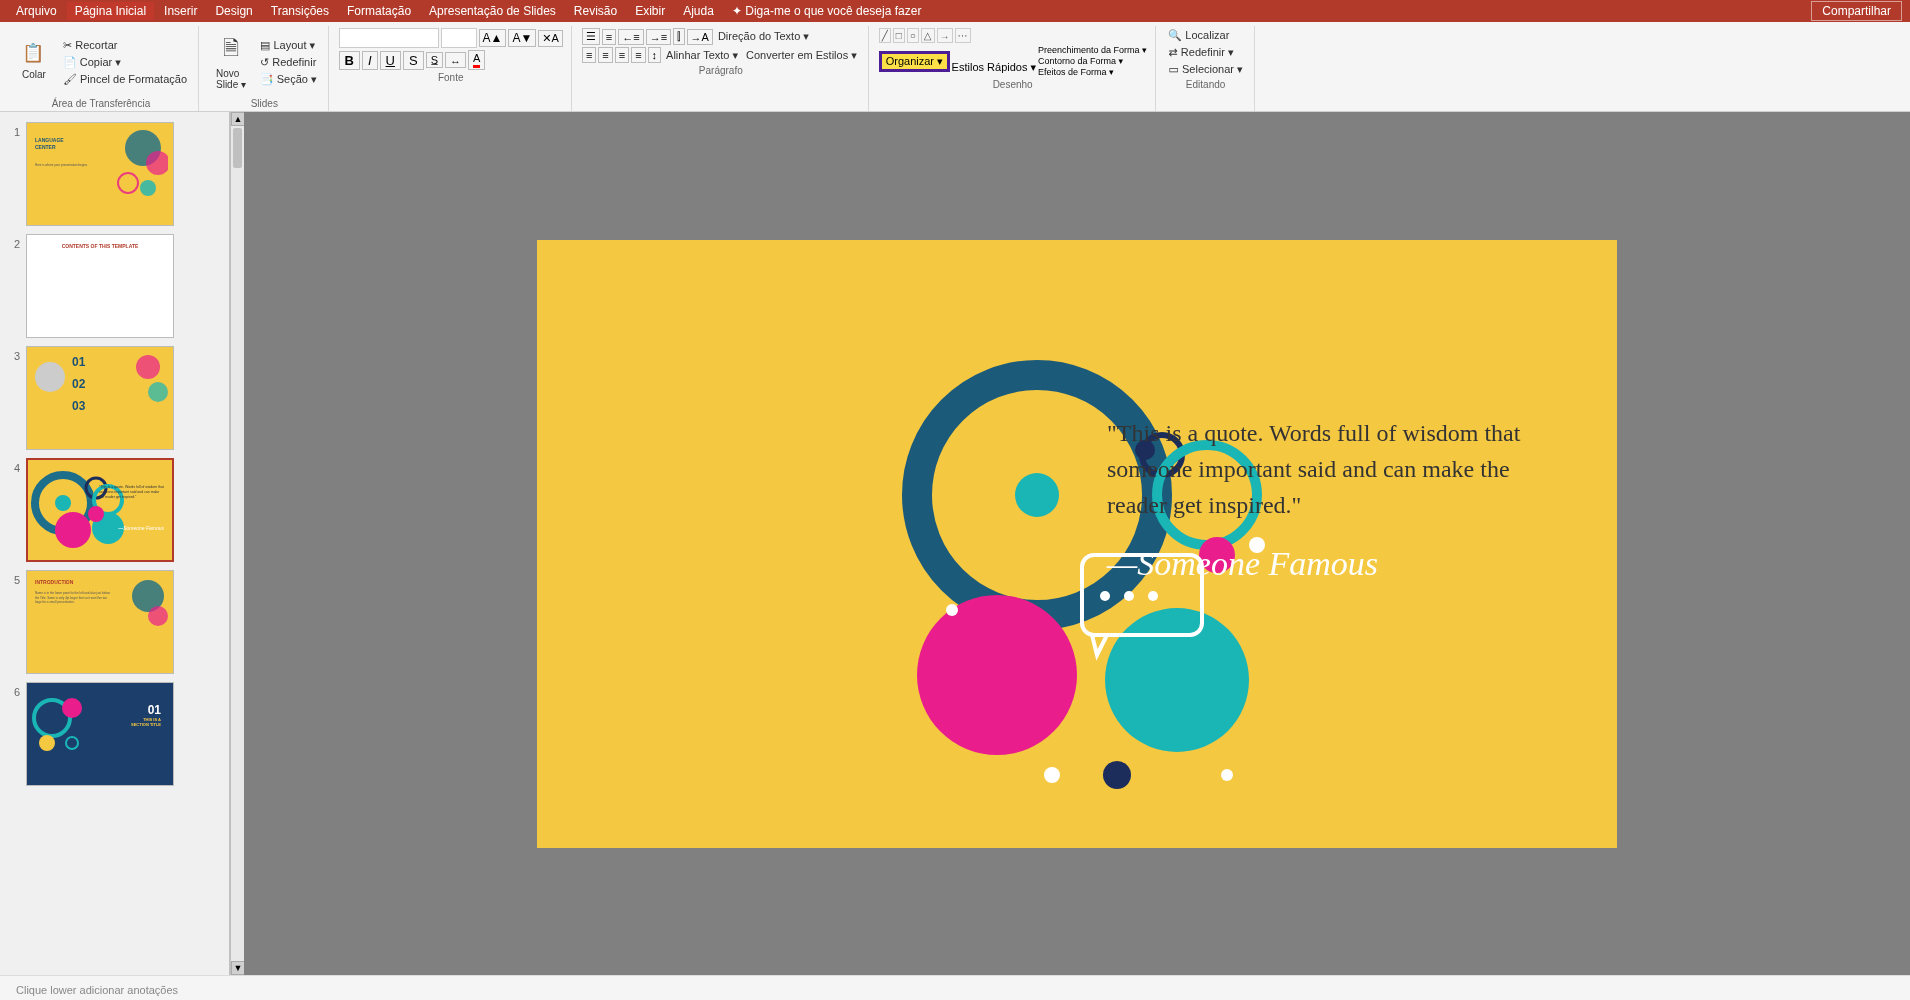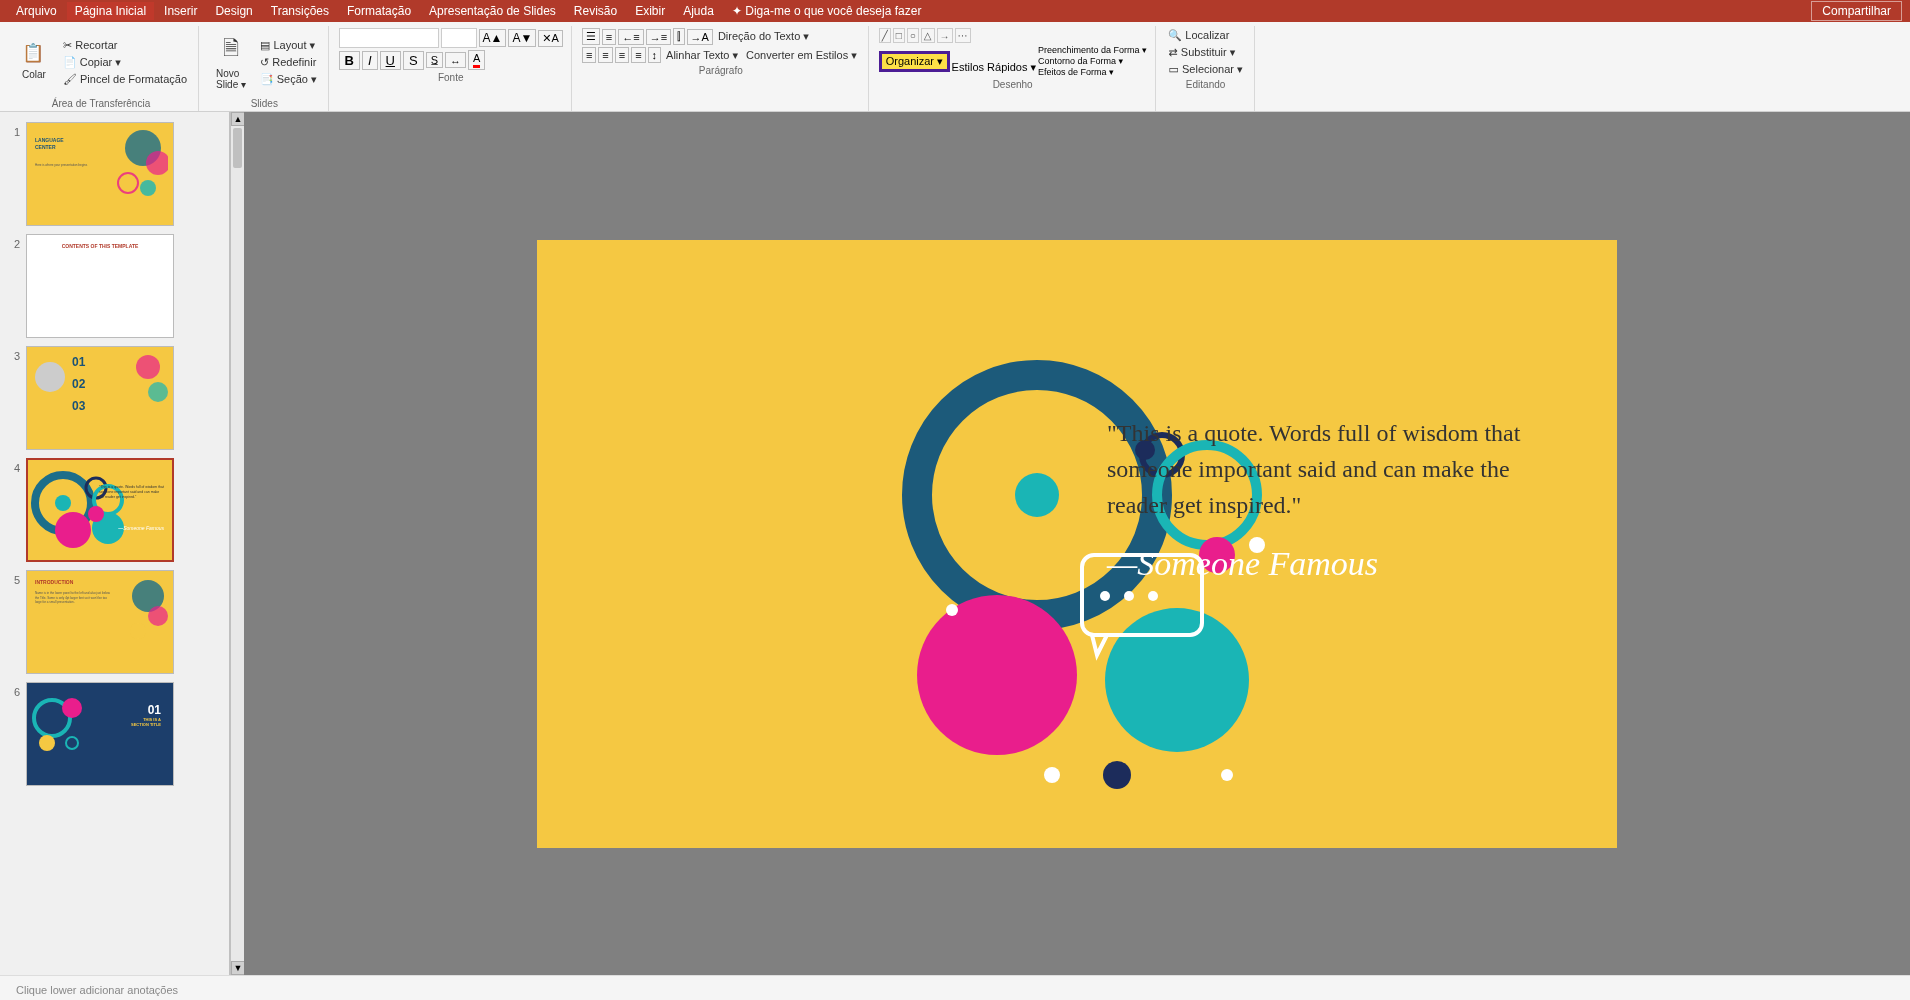--- a/index.html
+++ b/index.html
@@ -331,21 +331,21 @@
             <span>Efeitos de Forma ▾</span>
           </div>
         </div>
       </div>
       <div class="ribbon-group-label">Desenho</div>
     </div>
 
     <div class="ribbon-group">
       <div class="flex-col gap2">
         <div class="ribbon-btn-small">🔍 Localizar</div>
-        <div class="ribbon-btn-small">⇄ Substituir ▾</div>
+        <div class="ribbon-btn-small">⇄ Redefinir ▾</div>
         <div class="ribbon-btn-small">▭ Selecionar ▾</div>
       </div>
       <div class="ribbon-group-label">Editando</div>
     </div>
   </div>
 </div>
 
 <div class="main-area">
 
   <div style="display:flex;">

